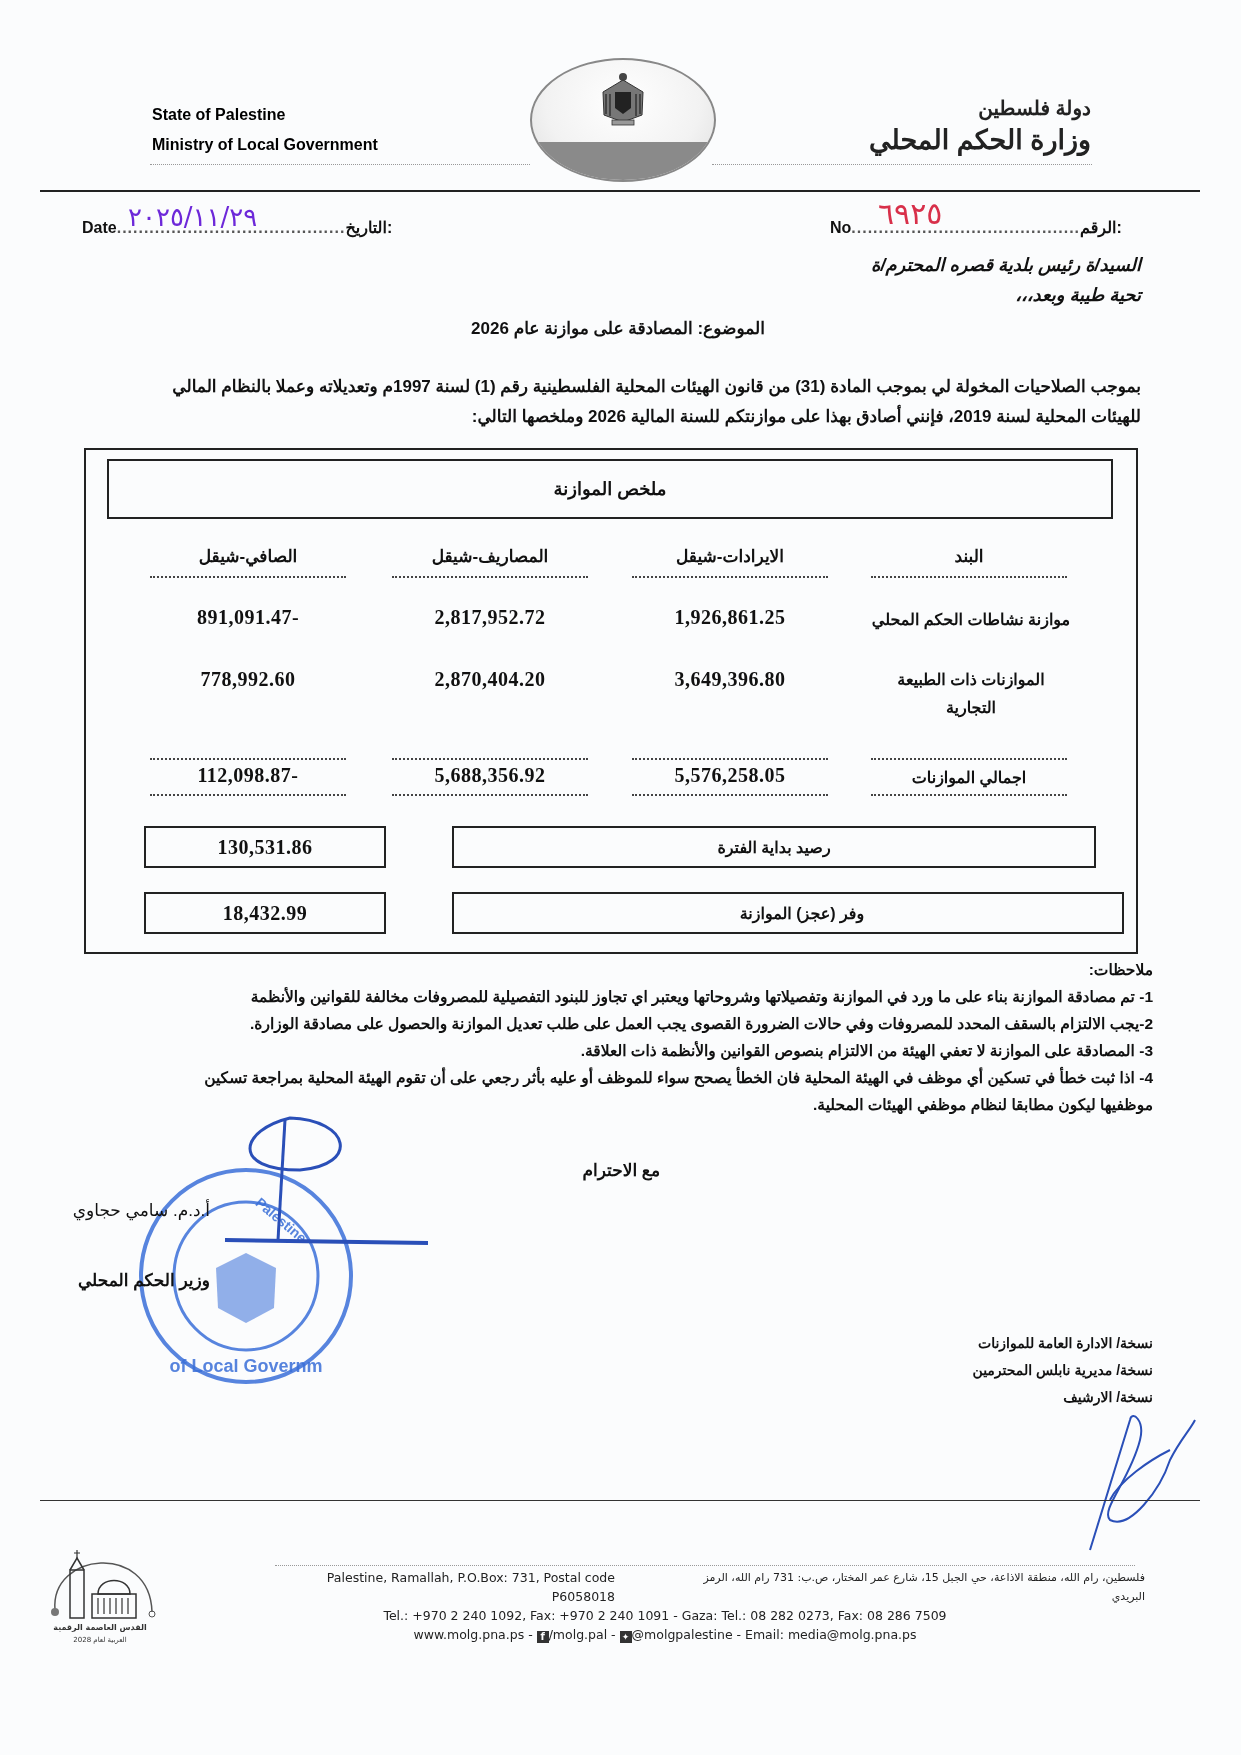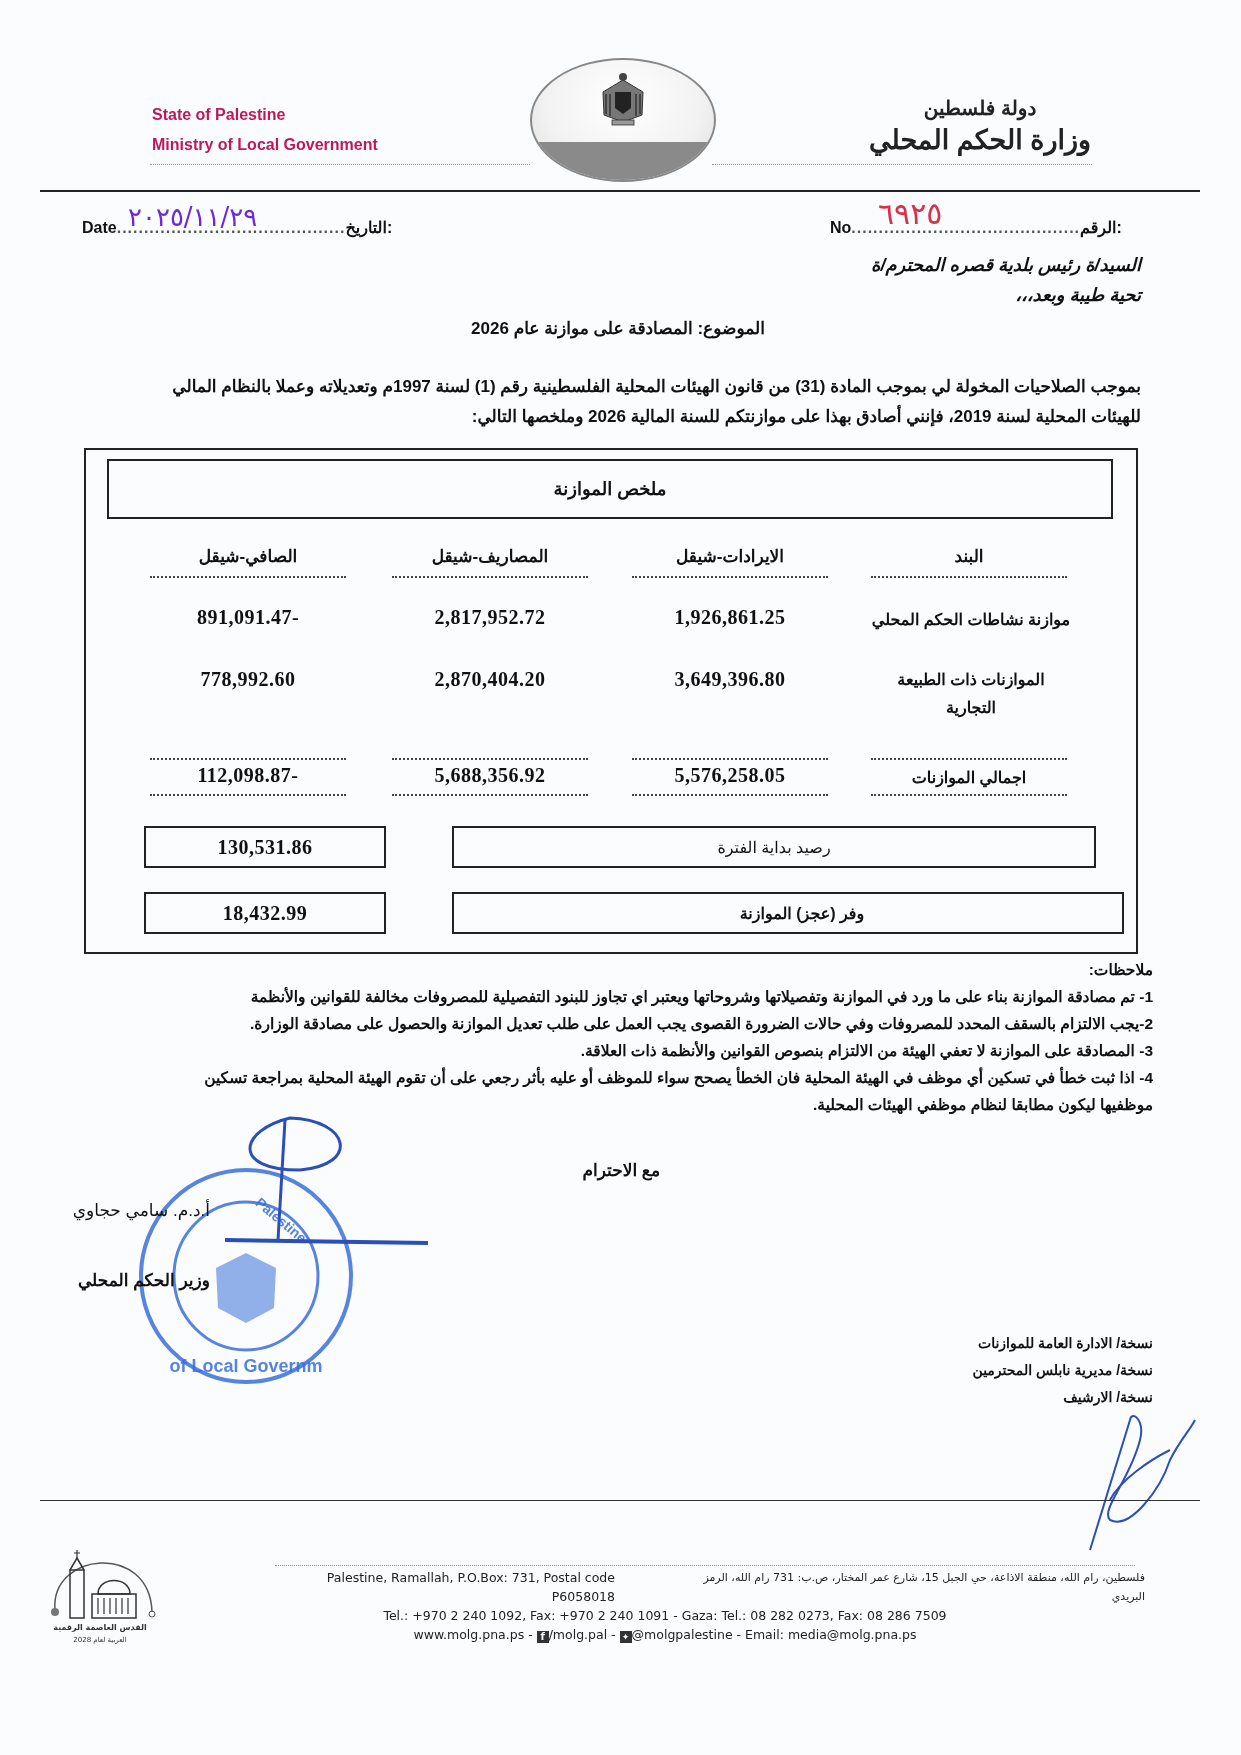--- a/index.html
+++ b/index.html
@@ -1,20 +1,20 @@
 <!DOCTYPE html>
 <html><head>
 <meta charset="utf-8">
 <style>
   html,body{margin:0;padding:0;}
   body{width:1241px;height:1755px;background:#fbfcfd;position:relative;overflow:hidden;font-family:"Liberation Sans",sans-serif;color:#111;}
   .abs{position:absolute;}
   .rtl{direction:rtl;text-align:right;}
-  .en-head{left:152px;top:100px;font-family:"Liberation Sans",sans-serif;font-weight:bold;font-size:16px;line-height:30px;color:#be185d;}
-  .ar-head{right:150px;top:94px;font-weight:bold;color:#222;text-align:center;}
+  .en-head{left:152px;top:100px;font-family:"Liberation Sans",sans-serif;font-weight:bold;font-size:16px;line-height:30px;color:#000000;}
+  .ar-head{right:150px;top:94px;font-weight:bold;color:#222;}
   .ar-head .l1{font-size:20px;line-height:28px;}
   .ar-head .l2{font-size:27px;line-height:36px;}
   .dotline{border-top:1px dotted #999;}
   .thickline{border-top:2px solid #222;}
   .emblem{left:530px;top:58px;width:182px;height:120px;border-radius:50%;border:2px solid #888;background:radial-gradient(ellipse at 50% 35%,#fff 0%,#f2f2f2 60%,#ddd 100%);overflow:hidden;}
   .emblem .ground{position:absolute;left:0;right:0;bottom:0;height:38px;background:#8a8a8a;}
   .emblem .eagle{position:absolute;left:66px;top:10px;width:50px;height:60px;}
   .field{font-size:16px;font-weight:bold;}
   .hand{font-family:"DejaVu Sans",sans-serif;font-size:26px;}
   .dots{color:#555;letter-spacing:1px;}
@@ -106,21 +106,21 @@
 <div class="abs dotline" style="left:150px;top:758px;width:196px;border-top:2px dotted #444;"></div>
 <div class="abs cell-label rtl" style="left:871px;top:764px;width:196px;">اجمالي الموازنات</div>
 <div class="abs num" style="left:632px;top:764px;width:196px;">5,576,258.05</div>
 <div class="abs num" style="left:392px;top:764px;width:196px;">5,688,356.92</div>
 <div class="abs num" style="left:150px;top:764px;width:196px;">112,098.87-</div>
 <div class="abs dotline" style="left:871px;top:794px;width:196px;border-top:2px dotted #444;"></div>
 <div class="abs dotline" style="left:632px;top:794px;width:196px;border-top:2px dotted #444;"></div>
 <div class="abs dotline" style="left:392px;top:794px;width:196px;border-top:2px dotted #444;"></div>
 <div class="abs dotline" style="left:150px;top:794px;width:196px;border-top:2px dotted #444;"></div>
 
-<div class="abs box rtl" style="left:452px;top:826px;width:640px;height:38px;display:flex;align-items:center;justify-content:center;font-size:16px;font-weight:normal;">
+<div class="abs box rtl" style="left:452px;top:826px;width:640px;height:38px;display:flex;align-items:center;justify-content:center;font-size:16px;font-weight:bold;">
   <span>رصيد بداية الفترة</span>
 </div>
 <div class="abs box num" style="left:144px;top:826px;width:238px;height:38px;line-height:38px;">130,531.86</div>
 
 <div class="abs box rtl" style="left:452px;top:892px;width:640px;height:38px;display:flex;align-items:center;justify-content:center;font-size:16px;font-weight:bold;padding-left:28px;">
   <span>وفر (عجز) الموازنة</span>
 </div>
 <div class="abs box num" style="left:144px;top:892px;width:238px;height:38px;line-height:38px;">18,432.99</div>
 
 <div class="abs rtl note" style="left:110px;right:88px;top:956px;">

